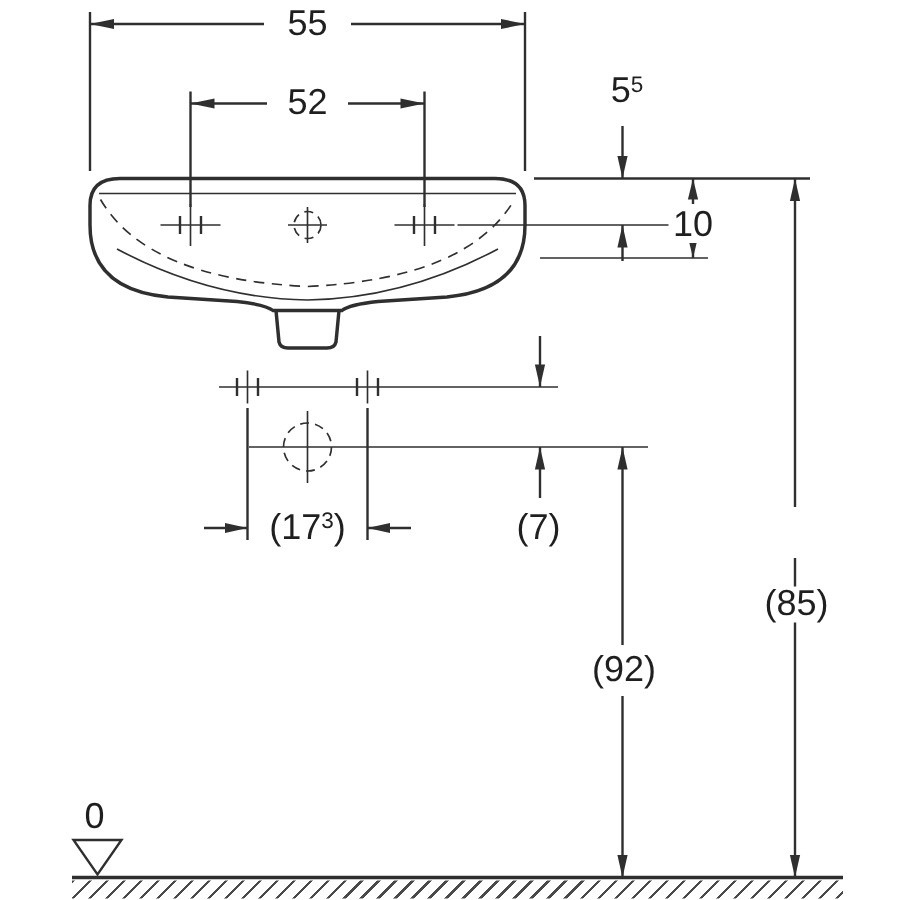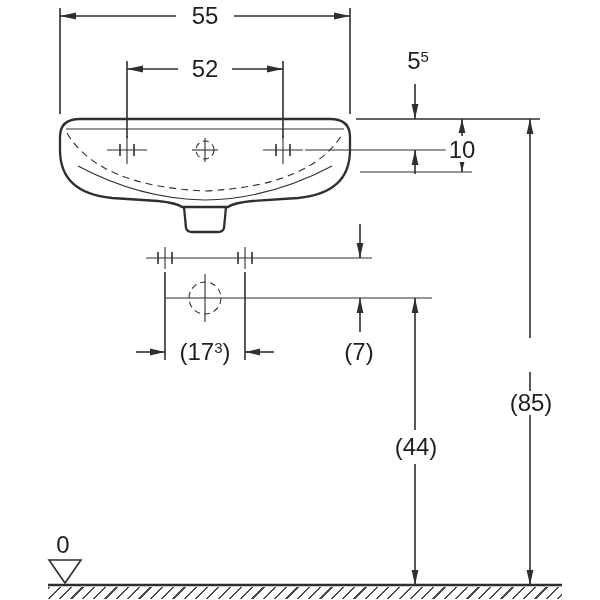--- a/index.html
+++ b/index.html
@@ -151,17 +151,17 @@
   </svg>
 
   <div class="hatch"></div>
 
   <div class="lbl" style="left:205px; top:16px;">55</div>
   <div class="lbl" style="left:205px; top:69px;">52</div>
   <div class="lbl" style="left:418px; top:61px;"><span>5</span><span class="sup">5</span></div>
   <div class="lbl" style="left:462px; top:150px;">10</div>
   <div class="lbl" style="left:205px; top:352px;"><span>(17</span><span class="sup">3</span><span>)</span></div>
   <div class="lbl" style="left:359px; top:352px;">(7)</div>
-  <div class="lbl" style="left:416px; top:447px;">(44)</div>
+  <div class="lbl" style="left:416px; top:447px;">(92)</div>
   <div class="lbl" style="left:531px; top:355px;margin-top:48px;">(85)</div>
   <div class="lbl" style="left:63px;  top:545px;">0</div>
 
 </div>
 
 </body></html>

